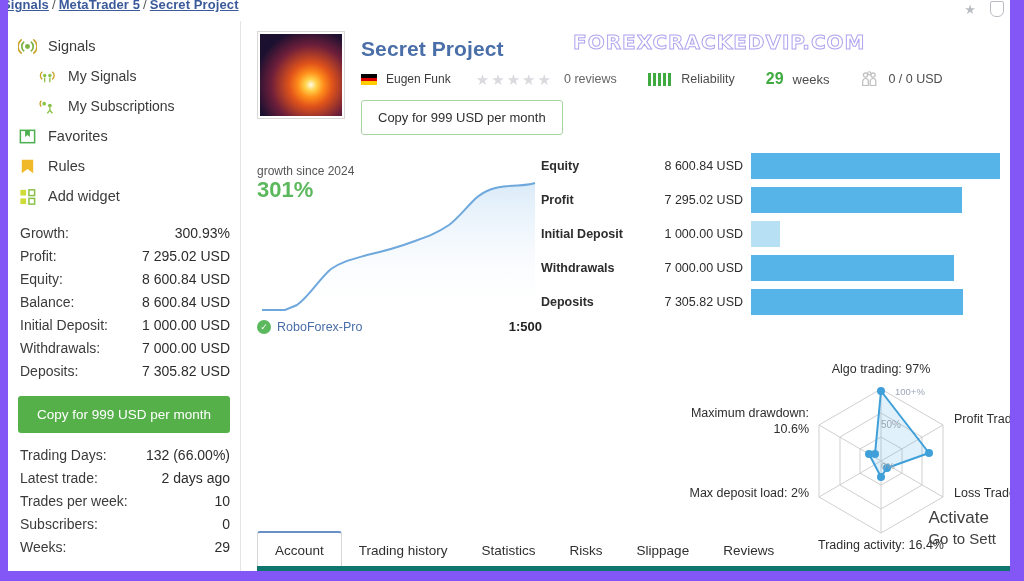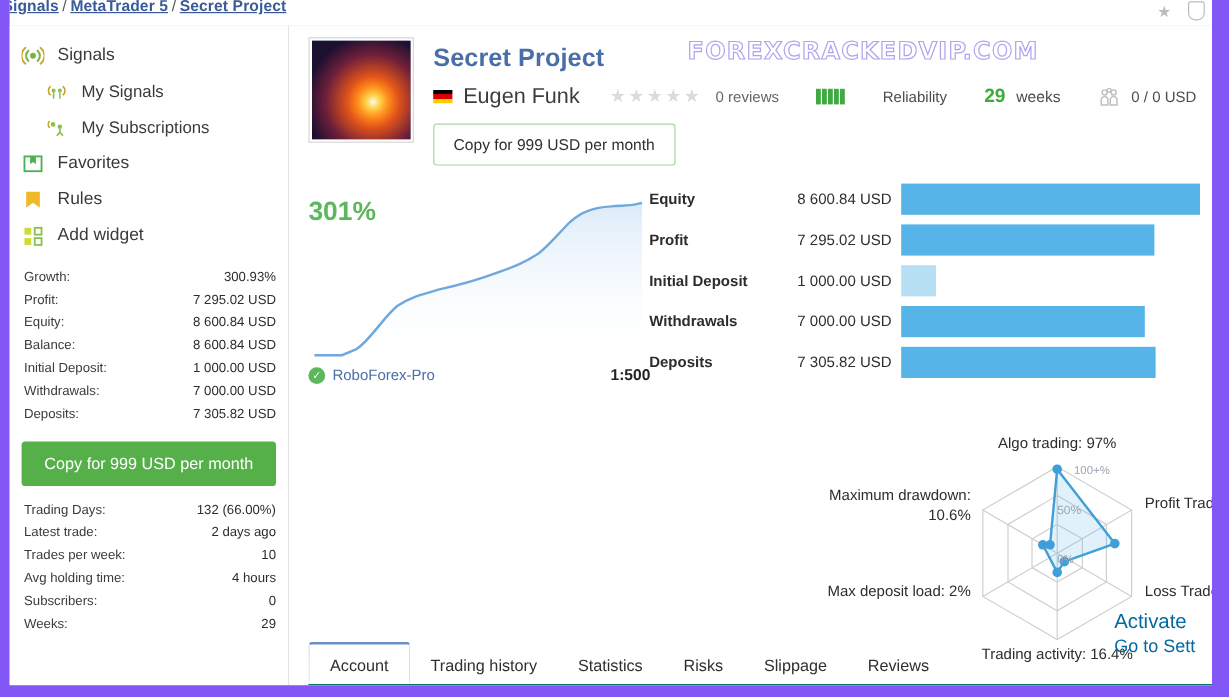--- a/index.html
+++ b/index.html
@@ -51,21 +51,21 @@
     display: flex; align-items: center; gap: 11px;
     height: 30px; font-size: 14.5px; color: #3a3a3a;
     cursor: pointer;
   }
   .nav-item.sub { padding-left: 20px; font-size: 14px; }
   .nav-ico { width: 19px; height: 19px; flex: 0 0 19px; display:block; }
 
   .stats { margin-top: 10px; }
   .stat-row {
     display: flex; justify-content: space-between;
-    font-size: 11px; color: #333; padding: 3.5px 0 3.5px 2px;
+    font-size: 14px; color: #333; padding: 3.5px 0 3.5px 2px;
   }
   .stat-row .k { color: #3b3b3b; }
   .stat-row .v { color: #2d2d2d; }
 
   .copy-btn {
     display: block; width: 100%; margin: 14px 0 10px 0;
     background: #56b04a; color: #fff;
     border: none; border-radius: 3px;
     padding: 11px 0; font-size: 13.5px;
     font-family: "Liberation Sans", sans-serif;
@@ -91,27 +91,27 @@
       linear-gradient(100deg, #10203f 0%, #1b1040 45%, #2a0f2a 100%);
   }
   .hdr-right { flex: 1 1 auto; min-width: 0; }
   .title {
     font-size: 21px; color: #4a6ea8; font-weight: 600;
     margin: 6px 0 9px 0; letter-spacing: .1px;
   }
   .meta { display: flex; align-items: center; gap: 9px; flex-wrap: nowrap; font-size: 12.5px; color: #474747; }
   .flag { width: 16px; height: 11px; flex:0 0 16px; border:0; display:block;
     background: linear-gradient(to bottom, #000 0 33.3%, #d00 33.3% 66.6%, #fc0 66.6% 100%); }
-  .author { color: #3c3c3c; font-size: 18px; }
+  .author { color: #3c3c3c; font-size: 12px; }
   .stars { display:flex; gap:2px; margin-left:16px; }
   .stars span { color: #d9dbdf; font-size: 15px; line-height: 1; }
   .reviews { color: #666; font-size: 12.5px; margin-left: 4px; }
   .rel-bars { display:flex; gap:1.5px; margin-left:22px; }
   .rel-bars i { display:block; width:3.5px; height:13px; background:#3faa3f; }
-  .rel-label { color:#4c4c4c; font-size:12.5px; margin-left:23px;}
+  .rel-label { color:#4c4c4c; font-size:12.5px; margin-left:1px;}
   .weeks-num { color:#3faa3f; font-size:16px; font-weight:600; margin-left:22px;}
   .weeks-lbl { color:#4c4c4c; font-size:13px; }
   .subs-ico { margin-left: 22px; color:#b5b5b5; font-size: 15px; }
   .subs-val { color:#4c4c4c; font-size:12.5px; }
 
   .copy-outline {
     display:inline-block; margin-top: 12px;
     border:1px solid #a9d5a2; border-radius:3px;
     background:#fff; color:#2f2f2f; font-size:13px;
     padding: 9px 16px; cursor:pointer;
@@ -137,21 +137,21 @@
   .bar-fill { height:26px; background:#56b4e8; }
   .bar-fill.light { background:#b8e0f5; }
 
   
   .radar-wrap { position:absolute; left:440px; top:332px; width:400px; height:200px; }
 
   
   .tabs {
     position:absolute; left:16px; bottom:0; right:0;
     display:flex; align-items:flex-end; gap:0;
-    border-bottom:1px solid #0f766e;
+    border-bottom:5px solid #0f766e;
   }
   .tab {
     font-size:13.5px; color:#2f2f2f; padding:10px 17px 8px 17px; cursor:pointer;
     white-space:nowrap;
   }
   .tab.active {
     border:1px solid #d6d6d6; border-bottom:none;
     border-top:2px solid #6a8fc7;
     border-radius:3px 3px 0 0; background:#fff;
   }
@@ -161,21 +161,21 @@
     position:absolute; left:573px; top:30px;
     font-size:20px; font-weight:700; letter-spacing:1px;
     color:rgba(255,255,255,0.05);
     -webkit-text-stroke: 1px #b0a3ee;
     font-family:"DejaVu Sans", sans-serif;
     pointer-events:none; user-select:none;
   }
   
   .activate {
     position:absolute; right:14px; bottom:24px; text-align:left;
-    color:#0369a1; pointer-events:none;
+    color:#404040; pointer-events:none;
   }
   .activate .a1 { font-size:17px; }
   .activate .a2 { font-size:15px; margin-top:2px; }
 </style>
 </head>
 <body>
 
 <div id="root">
 
   <div class="chrome-top">
@@ -289,24 +289,20 @@
             <span class="k">Trading Days:</span>
             <span class="v">132 (66.00%)</span>
           </div>
         <div class="stat-row">
             <span class="k">Latest trade:</span>
             <span class="v">2 days ago</span>
           </div>
         <div class="stat-row">
             <span class="k">Trades per week:</span>
             <span class="v">10</span>
-          </div>
-        <div class="stat-row">
-            <span class="k">Avg holding time:</span>
-            <span class="v">4 hours</span>
           </div>
         <div class="stat-row">
             <span class="k">Subscribers:</span>
             <span class="v">0</span>
           </div>
         <div class="stat-row">
             <span class="k">Weeks:</span>
             <span class="v">29</span>
           </div>
       </div>
@@ -348,20 +344,21 @@
               <path d="M2.7 14.5v-4.2a2.8 2.8 0 0 1 5.6 0v4.2z" fill="none" stroke="#bdbdbd" stroke-width="1.2"></path>
               <path d="M10.2 14.5v-4.2a2.8 2.8 0 0 1 5.6 0v4.2z" fill="none" stroke="#bdbdbd" stroke-width="1.2"></path>
             </svg>
             <span class="subs-val">0 / 0 USD</span>
           </div>
           <button class="copy-outline">Copy for 999 USD per month</button>
         </div>
       </div>
 
       <div class="growth-wrap">
+        <div class="growth-lbl">growth since 2024</div>
         <div class="growth-val">301%</div>
         <svg class="growth-svg" width="285" height="140" viewBox="0 0 285 140">
           <defs>
             <linearGradient id="gfill" x1="0" y1="0" x2="0" y2="1">
               <stop offset="0%" stop-color="#cfe4f7" stop-opacity=".75"></stop>
               <stop offset="100%" stop-color="#ffffff" stop-opacity="0"></stop>
             </linearGradient>
           </defs>
           <path d="M5,133 L28,133 L40,128 C52,120 62,102 74,92 C86,84 96,82 110,78 C128,74 142,70 158,64 C172,59 180,56 192,48 C200,42 208,32 218,22 C228,13 238,10 252,9 C262,8 268,9 278,6 L278,140 L5,140 Z" fill="url(#gfill)"></path>
           <path d="M5,133 L28,133 L40,128 C52,120 62,102 74,92 C86,84 96,82 110,78 C128,74 142,70 158,64 C172,59 180,56 192,48 C200,42 208,32 218,22 C228,13 238,10 252,9 C262,8 268,9 278,6" fill="none" stroke="#6fa8dc" stroke-width="2"></path>

